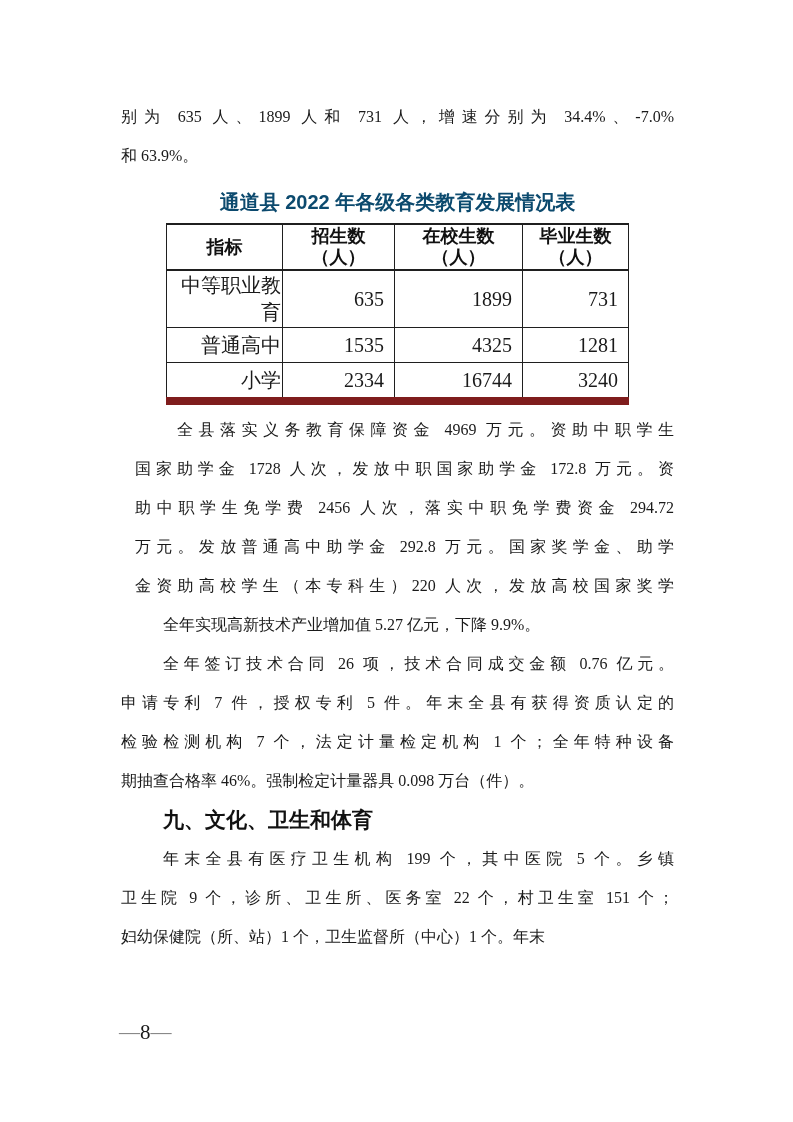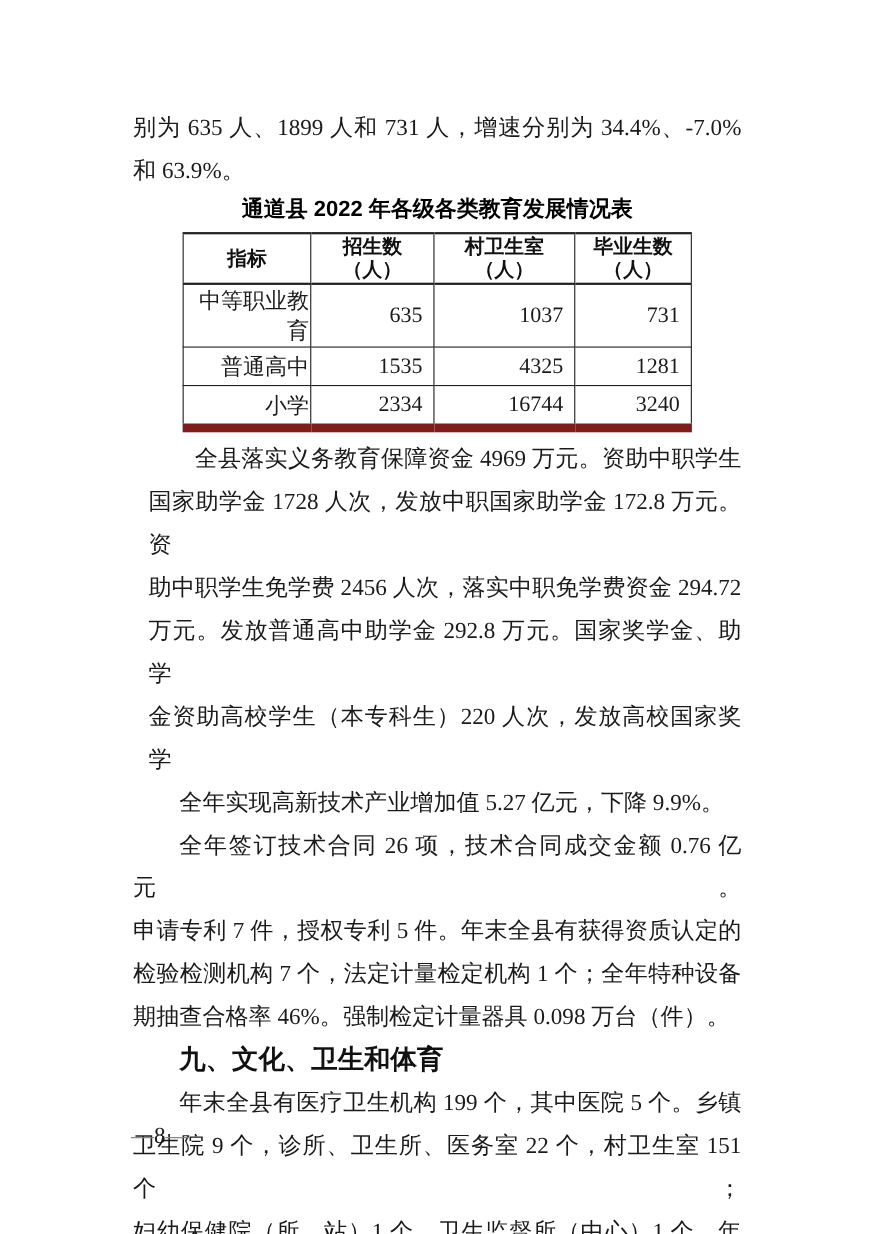--- a/index.html
+++ b/index.html
@@ -10,35 +10,36 @@
     height: 1122px;
     background: #ffffff;
     padding: 97px 119px 0 121px;
     font-family: "Liberation Serif", "DejaVu Serif", serif;
     color: #1a1a1a;
     overflow: hidden;
   }
   .para { margin: 0; }
   .para.pt { margin-top: 5px; margin-left: 14px; }
   .line {
-    font-size: 21px;
+    font-size: 16px;
     line-height: 39px;
     text-align: justify;
     text-align-last: justify;
     white-space: normal;
   }
   .line.last { text-align-last: left; }
   .line.indent { text-indent: 42px; }
   .table-title {
+    margin-top: 12px;
     font-family: "Liberation Sans", "DejaVu Sans", sans-serif;
     font-weight: bold;
     font-size: 20px;
     line-height: 30px;
     text-align: center;
-    color: #000000;
+    color: #0c4a6e;
   }
   table.edu {
     border-collapse: collapse;
     table-layout: fixed;
     width: 462px;
     margin: 6px 0 0 45px;
   }
   .edu th, .edu td { border: 1px solid #1f1f1f; }
   .edu tr.header-row th { border-bottom: 2px solid #1f1f1f; border-top: 2px solid #1f1f1f; }
   .edu tbody tr:last-child td { border-bottom: 8px solid #7f1d1d; }
@@ -57,21 +58,21 @@
     height: 32px;
     font-size: 20px;
     vertical-align: middle;
     color: #1a1a1a;
   }
   .edu td.label { text-align: right; padding-left: 1px; }
   .edu td.num { text-align: right; padding-right: 10px; font-family: "Liberation Serif", "DejaVu Serif", serif; }
   .heading {
     font-family: "Liberation Sans", "DejaVu Sans", sans-serif;
     font-weight: bold;
-    font-size: 24px;
+    font-size: 21px;
     line-height: 39px;
     text-indent: 42px;
     color: #111111;
   }
   .footer {
     position: absolute;
     left: 119px;
     top: 1019px;
     font-size: 21px;
     line-height: 26px;
@@ -101,34 +102,34 @@
     <thead>
       <tr class="header-row">
         <th>
           <div>指标</div>
         </th>
         <th>
           <div>招生数</div>
           <div>（人）</div>
         </th>
         <th>
-          <div>村卫生室</div>
+          <div>在校生数</div>
           <div>（人）</div>
         </th>
         <th>
           <div>毕业生数</div>
           <div>（人）</div>
         </th>
       </tr>
     </thead>
     <tbody>
       <tr>
         <td class="label">中等职业教育</td>
         <td class="num">635</td>
-        <td class="num">1037</td>
+        <td class="num">1899</td>
         <td class="num">731</td>
       </tr>
       <tr>
         <td class="label">普通高中</td>
         <td class="num">1535</td>
         <td class="num">4325</td>
         <td class="num">1281</td>
       </tr>
       <tr>
         <td class="label">小学</td>

